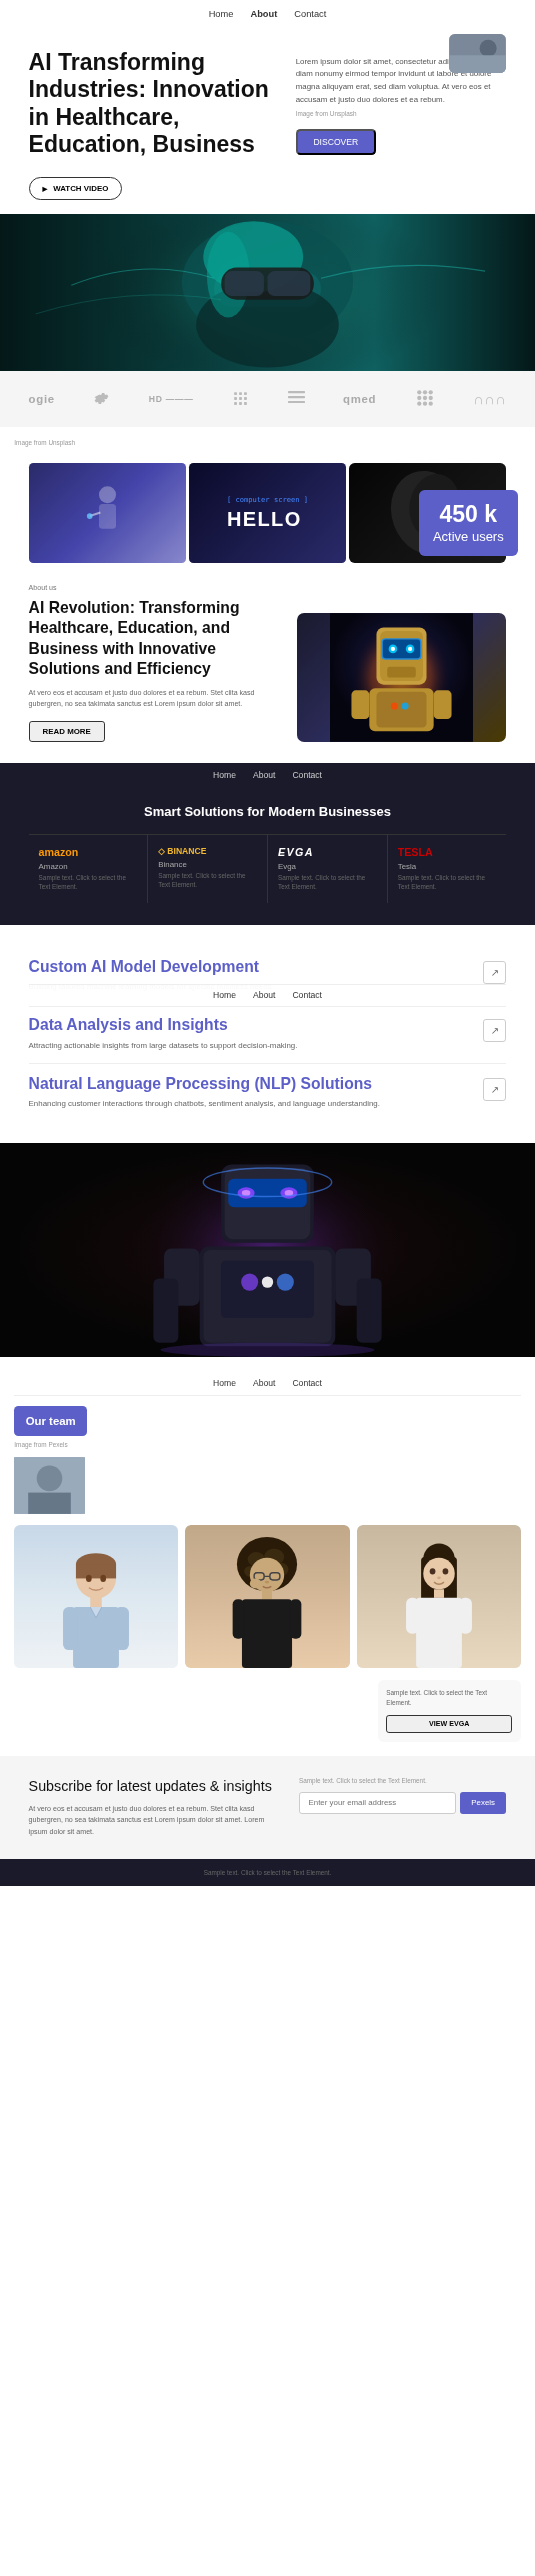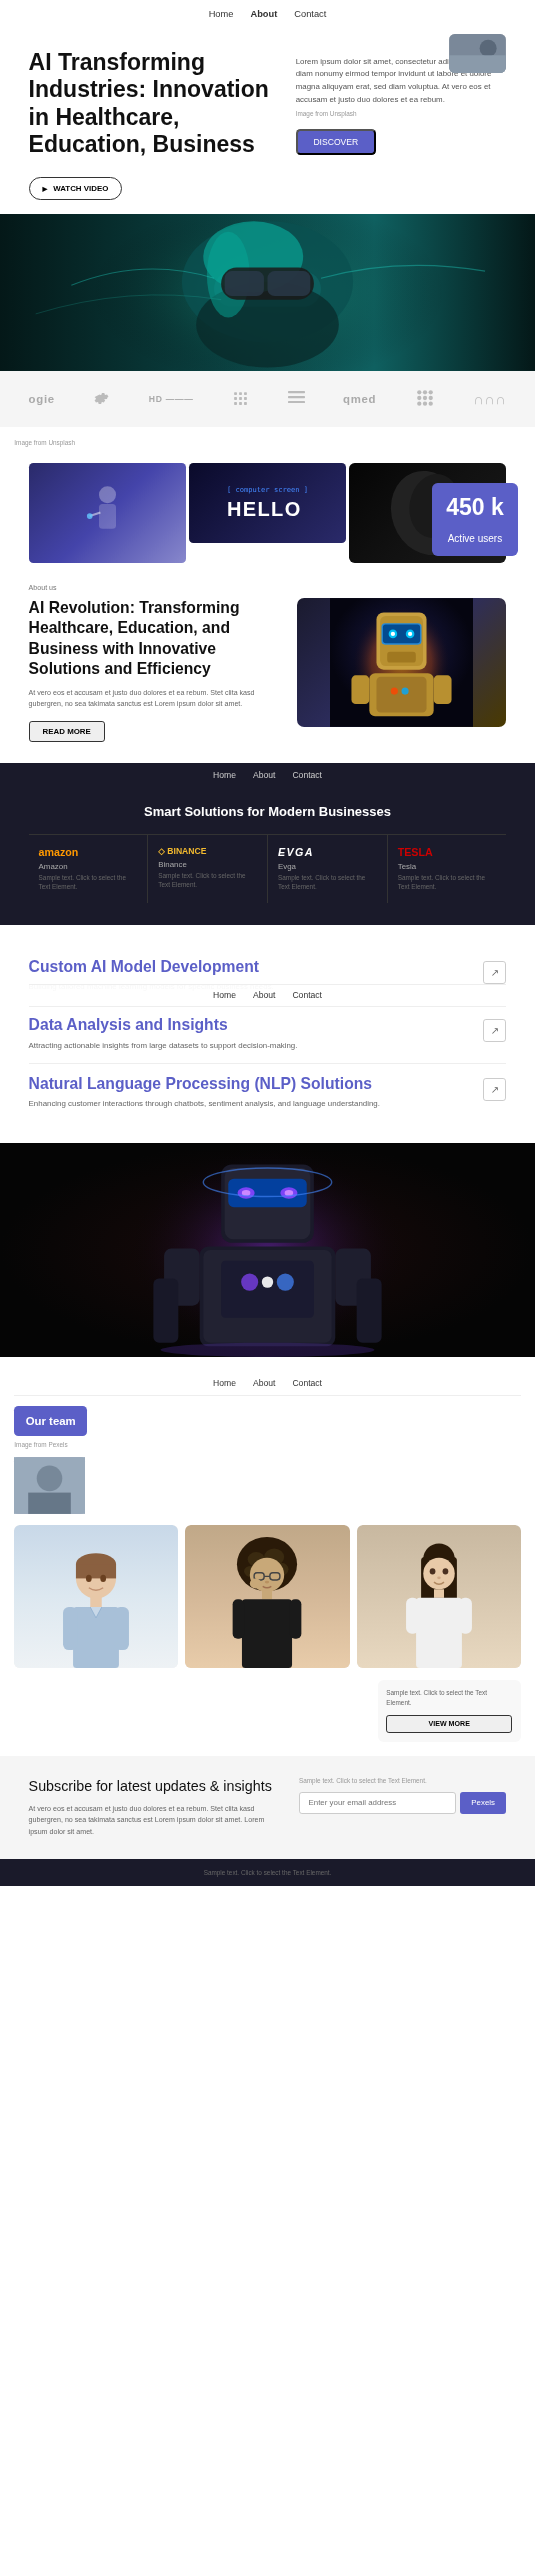--- a/index.html
+++ b/index.html
@@ -23,31 +23,31 @@
 
     
     .vr-banner { width: 100%; height: 157px; background: linear-gradient(135deg, #0a4a4a 0%, #0e6b6b 40%, #1a8888 70%, #2aa8a8 100%); display: flex; align-items: center; justify-content: center; overflow: hidden; position: relative; }
 
     
     .logos-row { display: flex; align-items: center; justify-content: space-between; gap: 21.4px; padding: 17px 28.6px; background: #f5f5f5; flex-wrap: wrap; }
     .logo-item { font-size: 11.4px; font-weight: 700; color: #aaa; letter-spacing: 0.7px; }
 
     
     .image-grid { display: grid; grid-template-columns: 1fr 1fr 1fr; grid-template-rows: auto; gap: 2.9px; padding: 14.3px 14.3px 0; position: relative; }
-    .grid-img { background: #7788aa; height: 80px; border-radius: 4.3px; overflow: hidden; display: flex; align-items: center; justify-content: center; }
+    .grid-img { background: #7788aa; height: 100px; border-radius: 4.3px; overflow: hidden; display: flex; align-items: center; justify-content: center; }
     .grid-img.dark { background: #111; }
     .grid-img.hello { background: #1a2040; position: relative; }
     .hello-text { color: #fff; font-size: 20px; font-weight: 700; letter-spacing: 1.4px; }
     .stats-box { position: absolute; bottom: 14.3px; right: 14.3px; background: #5b5fc7; color: #fff; padding: 11.4px 14.3px; border-radius: 5.7px; text-align: center; }
     .stats-num { font-size: 23px; font-weight: 700; text-align: center; }
-    .stats-label { font-size: 10px; margin-top: 12px; }
+    .stats-label { font-size: 13px; margin-top: 1px; }
     .img-from-label { font-size: 6.4px; color: #999; margin-bottom: 2.9px; }
 
     
-    .about-section { display: flex; padding: 21.4px 28.6px; gap: 17px; align-items: center; }
+    .about-section { display: flex; padding: 21.4px 28.6px; gap: 17px; align-items: flex-end; }
     .about-left { flex: 1.2; }
     .about-tag { font-size: 7.1px; color: #777; margin-bottom: 5.7px; }
     .about-left h2 { font-size: 15.7px; font-weight: 700; line-height: 1.3; margin-bottom: 8.6px; color: #111; }
     .about-left p { font-size: 7.1px; color: #666; line-height: 1.6; margin-bottom: 10px; }
     .read-more-btn { display: inline-block; border: 1.1px solid #333; padding: 5px 13px; border-radius: 2.9px; font-size: 7.9px; font-weight: 600; cursor: pointer; }
     .about-right { flex: 1; }
     .robot-img { width: 100%; height: 129px; background: linear-gradient(135deg, #1a1a2e, #2d2d5e, #4a3a00); border-radius: 7.1px; display: flex; align-items: center; justify-content: center; overflow: hidden; }
 
     
     .dark-nav { background: #1a1a2a; padding: 7.1px 0; display: flex; justify-content: center; gap: 17px; }
@@ -511,21 +511,21 @@
 
           <rect x="14" y="92" width="18" height="50" rx="8" fill="#f0f0f0"></rect>
           <rect x="88" y="92" width="18" height="50" rx="8" fill="#f0f0f0"></rect>
         </svg>
       </div>
     </div>
   </div>
 
   <div style="margin-top: 11.4px; padding: 8.6px; background: #f8f8f8; border-radius: 5.7px; margin-left: auto; width: 143px;">
     <div style="font-size:6.4px; color:#666; margin-bottom:7.1px; line-height:1.5;">Sample text. Click to select the Text Element.</div>
-    <button class="view-more-btn">VIEW MORE</button>
+    <button class="view-more-btn">VIEW EVGA</button>
   </div>
 </section>
 
 <section class="subscribe-section">
   <div class="subscribe-left">
     <h2>Subscribe for latest updates &amp; insights</h2>
     <p>At vero eos et accusam et justo duo dolores et ea rebum. Stet clita kasd gubergren, no sea takimata sanctus est Lorem ipsum dolor sit amet. Lorem ipsum dolor sit amet.</p>
   </div>
   <div class="subscribe-right">
     <div class="subscribe-sample">Sample text. Click to select the Text Element.</div>

